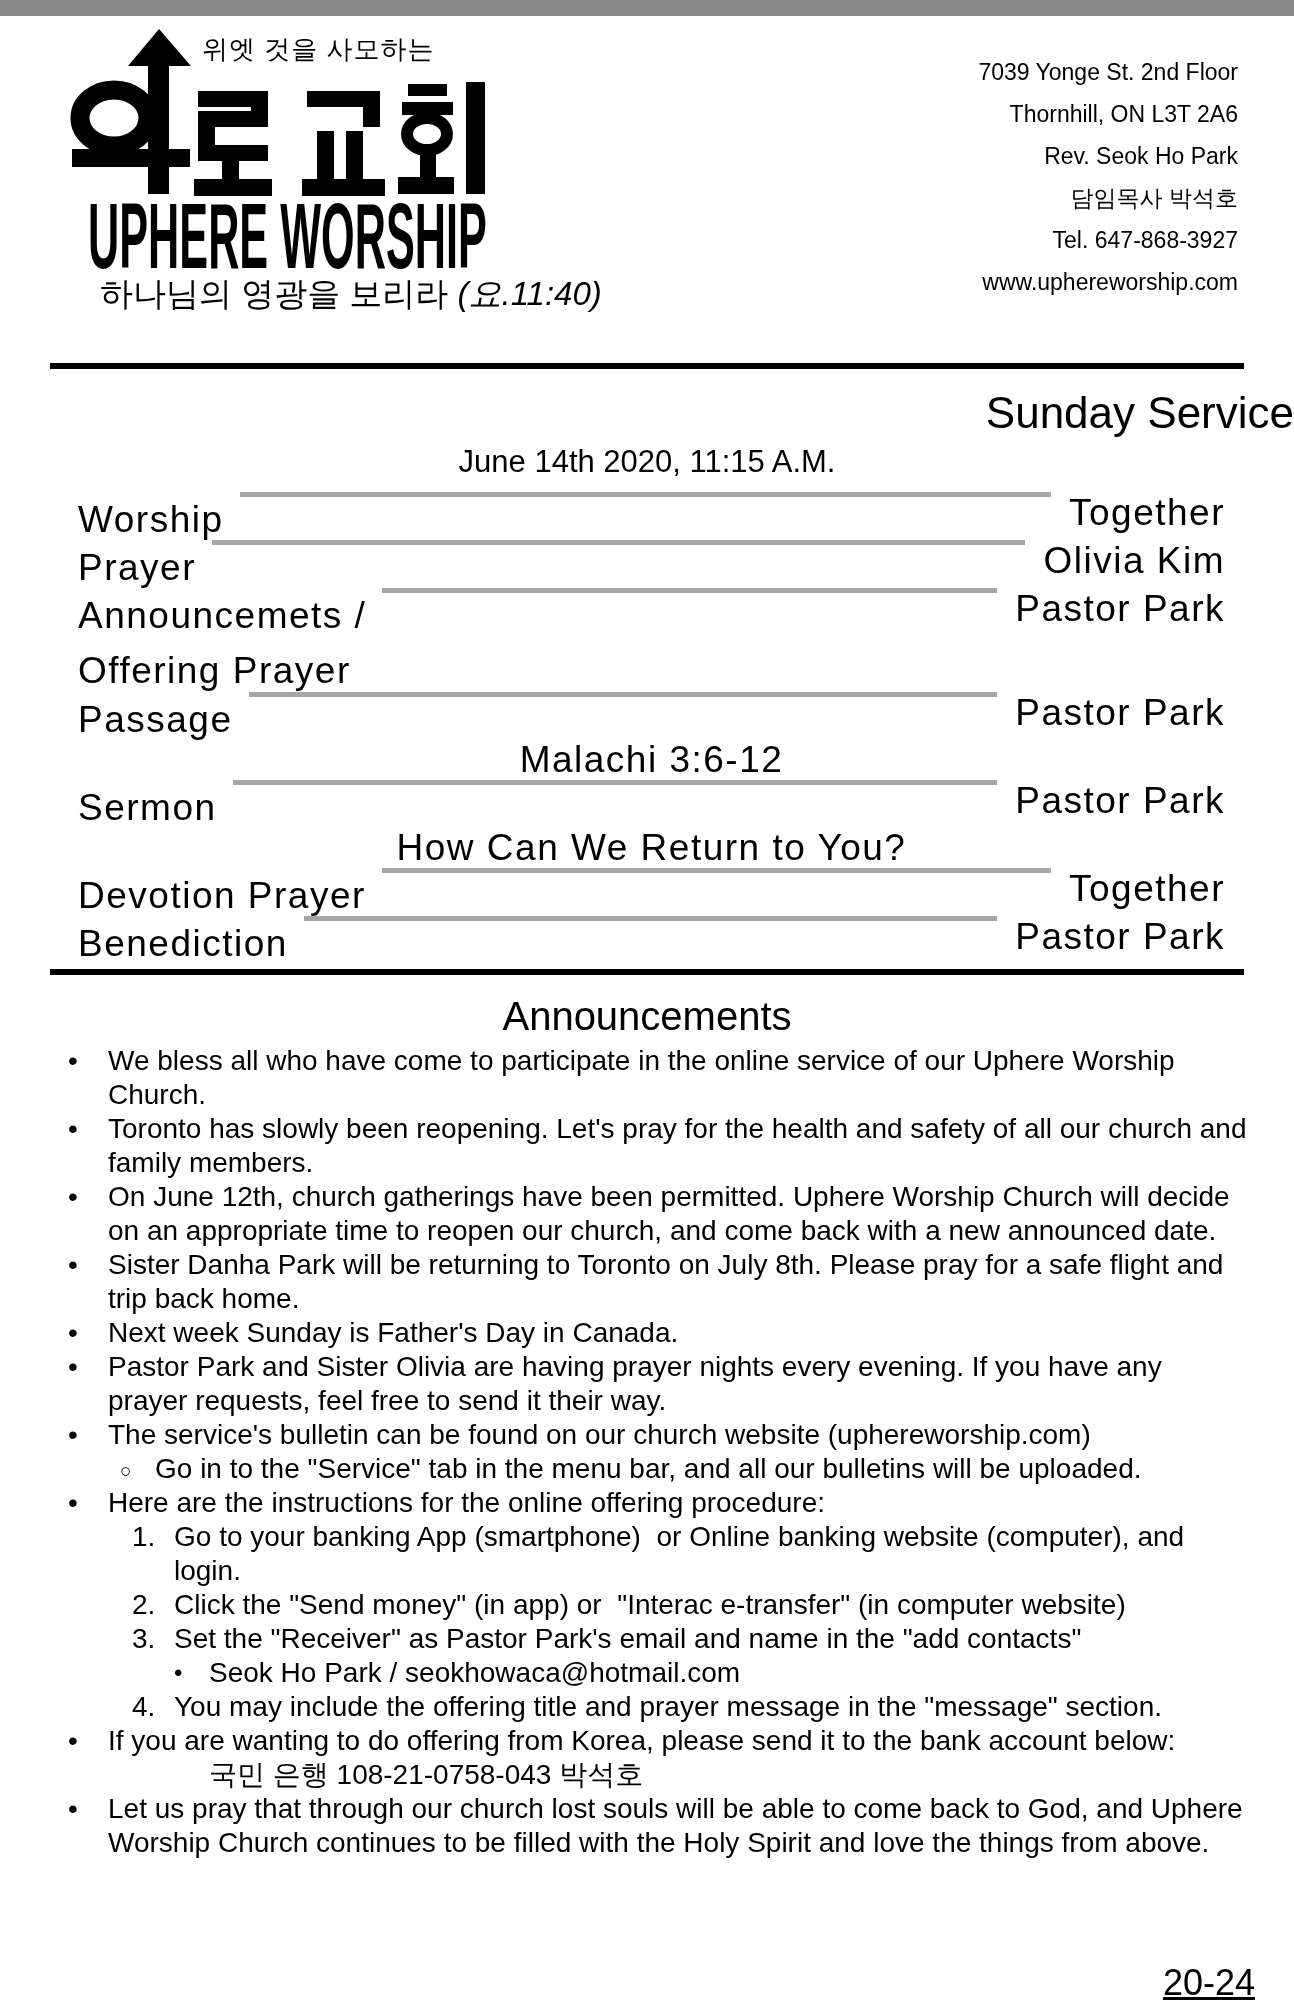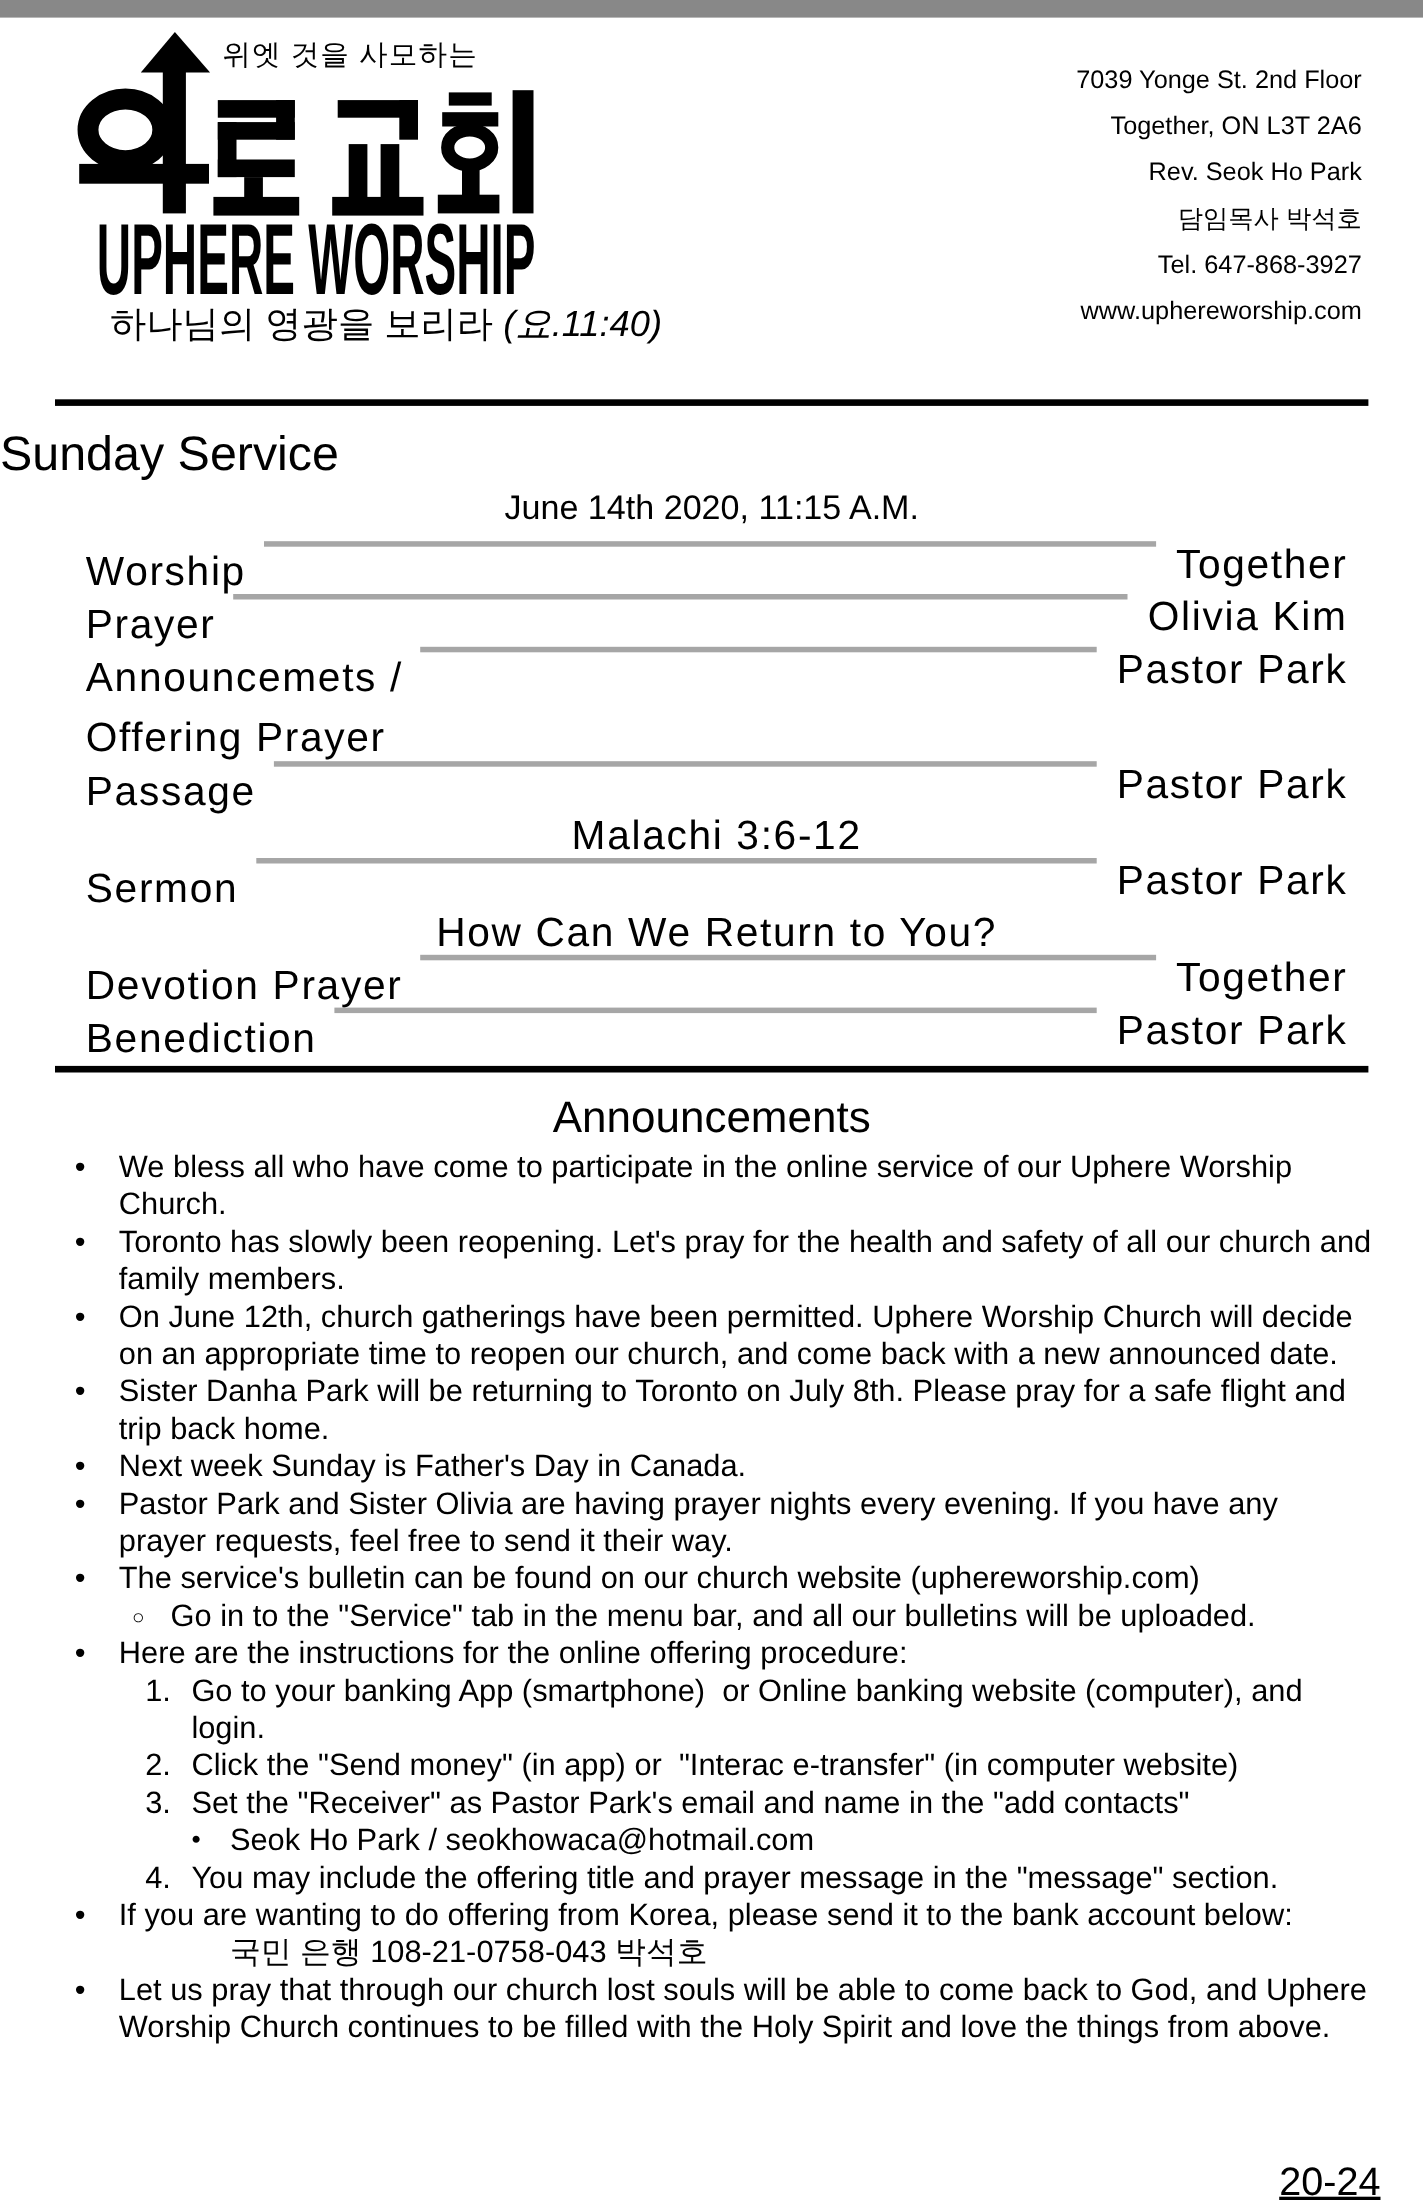--- a/index.html
+++ b/index.html
@@ -21,21 +21,21 @@
   .tagline-ko em { font-style:italic; }
   .tagline-en { position:absolute; left:97px; top:299px; font-size:31px; font-style:italic; }
 
   .contact { position:absolute; top:35px; right:56px; text-align:right; font-size:23px; line-height:42px; }
 
   .sep { position:absolute; left:50px; width:1194px; height:6px; background:#000; }
   .sep1 { top:347px; }
   .sep2 { top:953px; }
 
   
-  .svc-title { position:absolute; top:372px; left:0; width:100%; text-align:left; font-size:44px; font-weight:400; }
+  .svc-title { position:absolute; top:372px; left:0; width:100%; text-align:right; font-size:44px; font-weight:400; }
   .svc-date  { position:absolute; top:428px; left:0; width:100%; text-align:center; font-size:31px; }
   .svc-list  { position:absolute; top:476px; left:78px; width:1147px; font-size:37px; letter-spacing:1.5px; }
   .svc-row   { display:flex; align-items:flex-start; height:48px; }
   .svc-row.two { height:104px; }
   .svc-label { white-space:nowrap; line-height:55px; }
   .svc-line  { flex:1; height:5px; background:#a6a6a6; margin:0 18px 0 16px; }
   .svc-by    { white-space:nowrap; text-align:right; }
   .svc-note  { height:40px; text-align:center; line-height:40px; }
 
   
@@ -94,21 +94,21 @@
     </g>
   </svg>
   <span class="sr-only">위로 교회</span>
 
   <div class="logo-en">UPHERE WORSHIP</div>
 
   <div class="tagline-ko"><span>하나님의 영광을 보리라 </span><em>(요.11:40)</em></div>
 
   <div class="contact">
       <div>7039 Yonge St. 2nd Floor</div>
-      <div>Together, ON L3T 2A6</div>
+      <div>Thornhill, ON L3T 2A6</div>
       <div>Rev. Seok Ho Park</div>
       <div>담임목사 박석호</div>
       <div>Tel. 647-868-3927</div>
       <div>www.uphereworship.com</div>
     </div>
 
   <div class="sep sep1"></div>
 
   <div class="svc-title">Sunday Service</div>
   <div class="svc-date">June 14th 2020, 11:15 A.M.</div>

